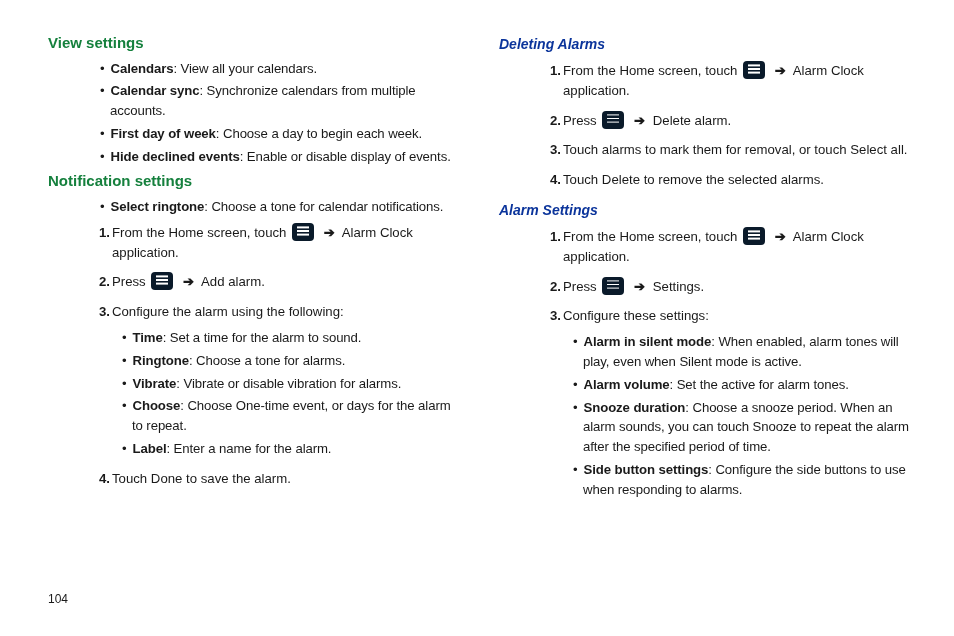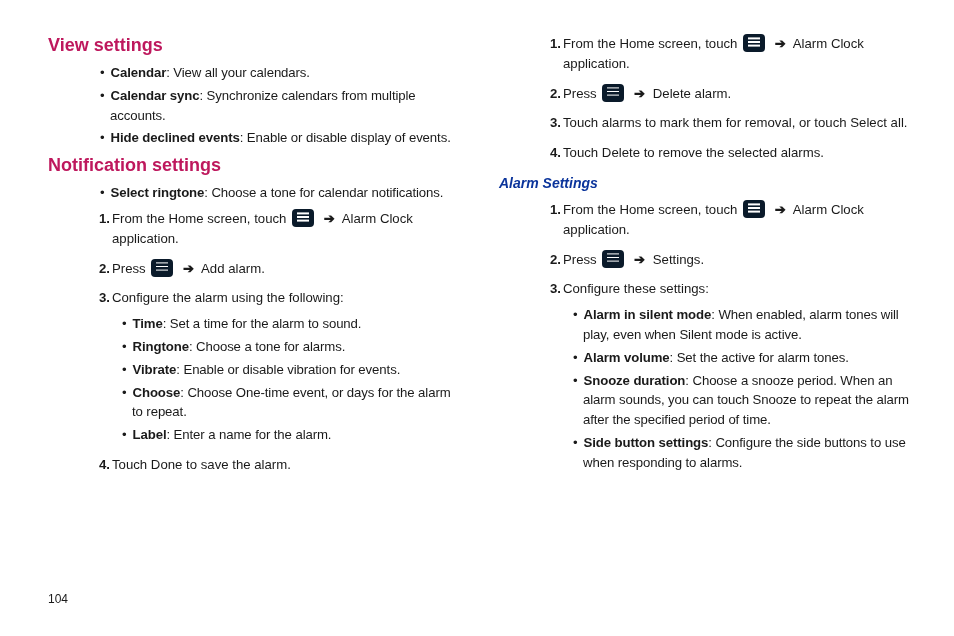--- a/index.html
+++ b/index.html
@@ -1,20 +1,20 @@
 <!DOCTYPE html>
 <html><head>
 <meta charset="utf-8">
 <style>
   html,body{margin:0;padding:0;background:#fff}
   body{width:954px;height:636px;font-family:Arial,Helvetica,sans-serif;font-size:13.2px;color:#1a1a1a;line-height:1.5;position:relative}
   .page{display:flex;padding:28px 40px 18px 48px;gap:36px}
   .col{flex:1}
   .sect-head{color:#0b349b;font-weight:700;font-style:italic;font-size:14px;margin:6px 0}
-  .sub-head{color:#be185d;font-weight:700;font-size:18px;margin:4px 0}
+  .sub-head{color:#15803d;font-weight:700;font-size:15px;margin:4px 0}
   ul.bul{list-style:none;margin:2px 0 4px 0;padding:0 0 0 52px}
   ul.bul>li{text-indent:-10px;padding-left:10px;margin:3px 0;font-stretch:condensed}
   ul.bul>li::before{content:"•";padding-right:6px}
   ol.num{list-style:none;margin:2px 0 4px 0;padding:0 0 0 44px;counter-reset:item}
   ol.num>li{position:relative;padding-left:20px;margin:6px 0 10px 0;counter-increment:item}
   ol.num>li::before{content:counter(item)".";position:absolute;left:0;font-weight:700;width:18px;text-align:right}
   ol.num ul.bul{padding-left:10px;margin:6px 0 0 0}
   .b{font-weight:400}
   .bc{font-weight:700;font-stretch:condensed}
   .arrow{display:inline-block;margin:0 4px;font-weight:700}
@@ -24,22 +24,23 @@
   .pageno{position:absolute;left:48px;bottom:28px;font-size:12px}
 </style>
 </head>
 <body>
 
 <div class="page">
   <div class="col">
 
     <div class="sub-head">View settings</div>
     <ul class="bul cond">
-        <li><span class="bc">Calendar</span><span>: View all your calendars.</span></li>
+        <li><span class="bc">Calendars</span><span>: View all your calendars.</span></li>
         <li><span class="bc">Calendar sync</span><span>: Synchronize calendars from multiple accounts.</span></li>
+        <li><span class="bc">First day of week</span><span>: Choose a day to begin each week.</span></li>
         <li><span class="bc">Hide declined events</span><span>: Enable or disable display of events.</span></li>
       </ul>
 
     <div class="sub-head">Notification settings</div>
     <ul class="bul cond">
         <li><span class="bc">Select ringtone</span><span>: Choose a tone for calendar notifications.</span></li>
       </ul>
 
     <ol class="num">
       <li>
@@ -53,33 +54,34 @@
         <span>Press </span>
         <span class="menuicon"></span>
         <span class="arrow">➔</span>
         <span class="b"> Add alarm</span><span>.</span>
       </li>
       <li>
         <span>Configure the alarm using the following:</span>
         <ul class="bul cond">
             <li><span class="bc">Time</span><span>: Set a time for the alarm to sound.</span></li>
             <li><span class="bc">Ringtone</span><span>: Choose a tone for alarms.</span></li>
-            <li><span class="bc">Vibrate</span><span>: Enable or disable vibration for events.</span></li>
+            <li><span class="bc">Vibrate</span><span>: Vibrate or disable vibration for alarms.</span></li>
             <li><span class="bc">Choose</span><span>: Choose One-time event, or days for the alarm to repeat.</span></li>
             <li><span class="bc">Label</span><span>: Enter a name for the alarm.</span></li>
           </ul>
       </li>
       <li>
         <span>Touch </span><span class="b">Done</span><span> to save the alarm.</span>
       </li>
     </ol>
 
   </div>
   <div class="col">
 
+    <div class="sect-head">Deleting Alarms</div>
     <ol class="num">
       <li>
         <span>From the Home screen, touch </span>
         <span class="menuicon"></span>
         <span class="arrow">➔</span>
         <span class="b"> Alarm Clock</span>
         <span> application.</span>
       </li>
       <li>
         <span>Press </span>

